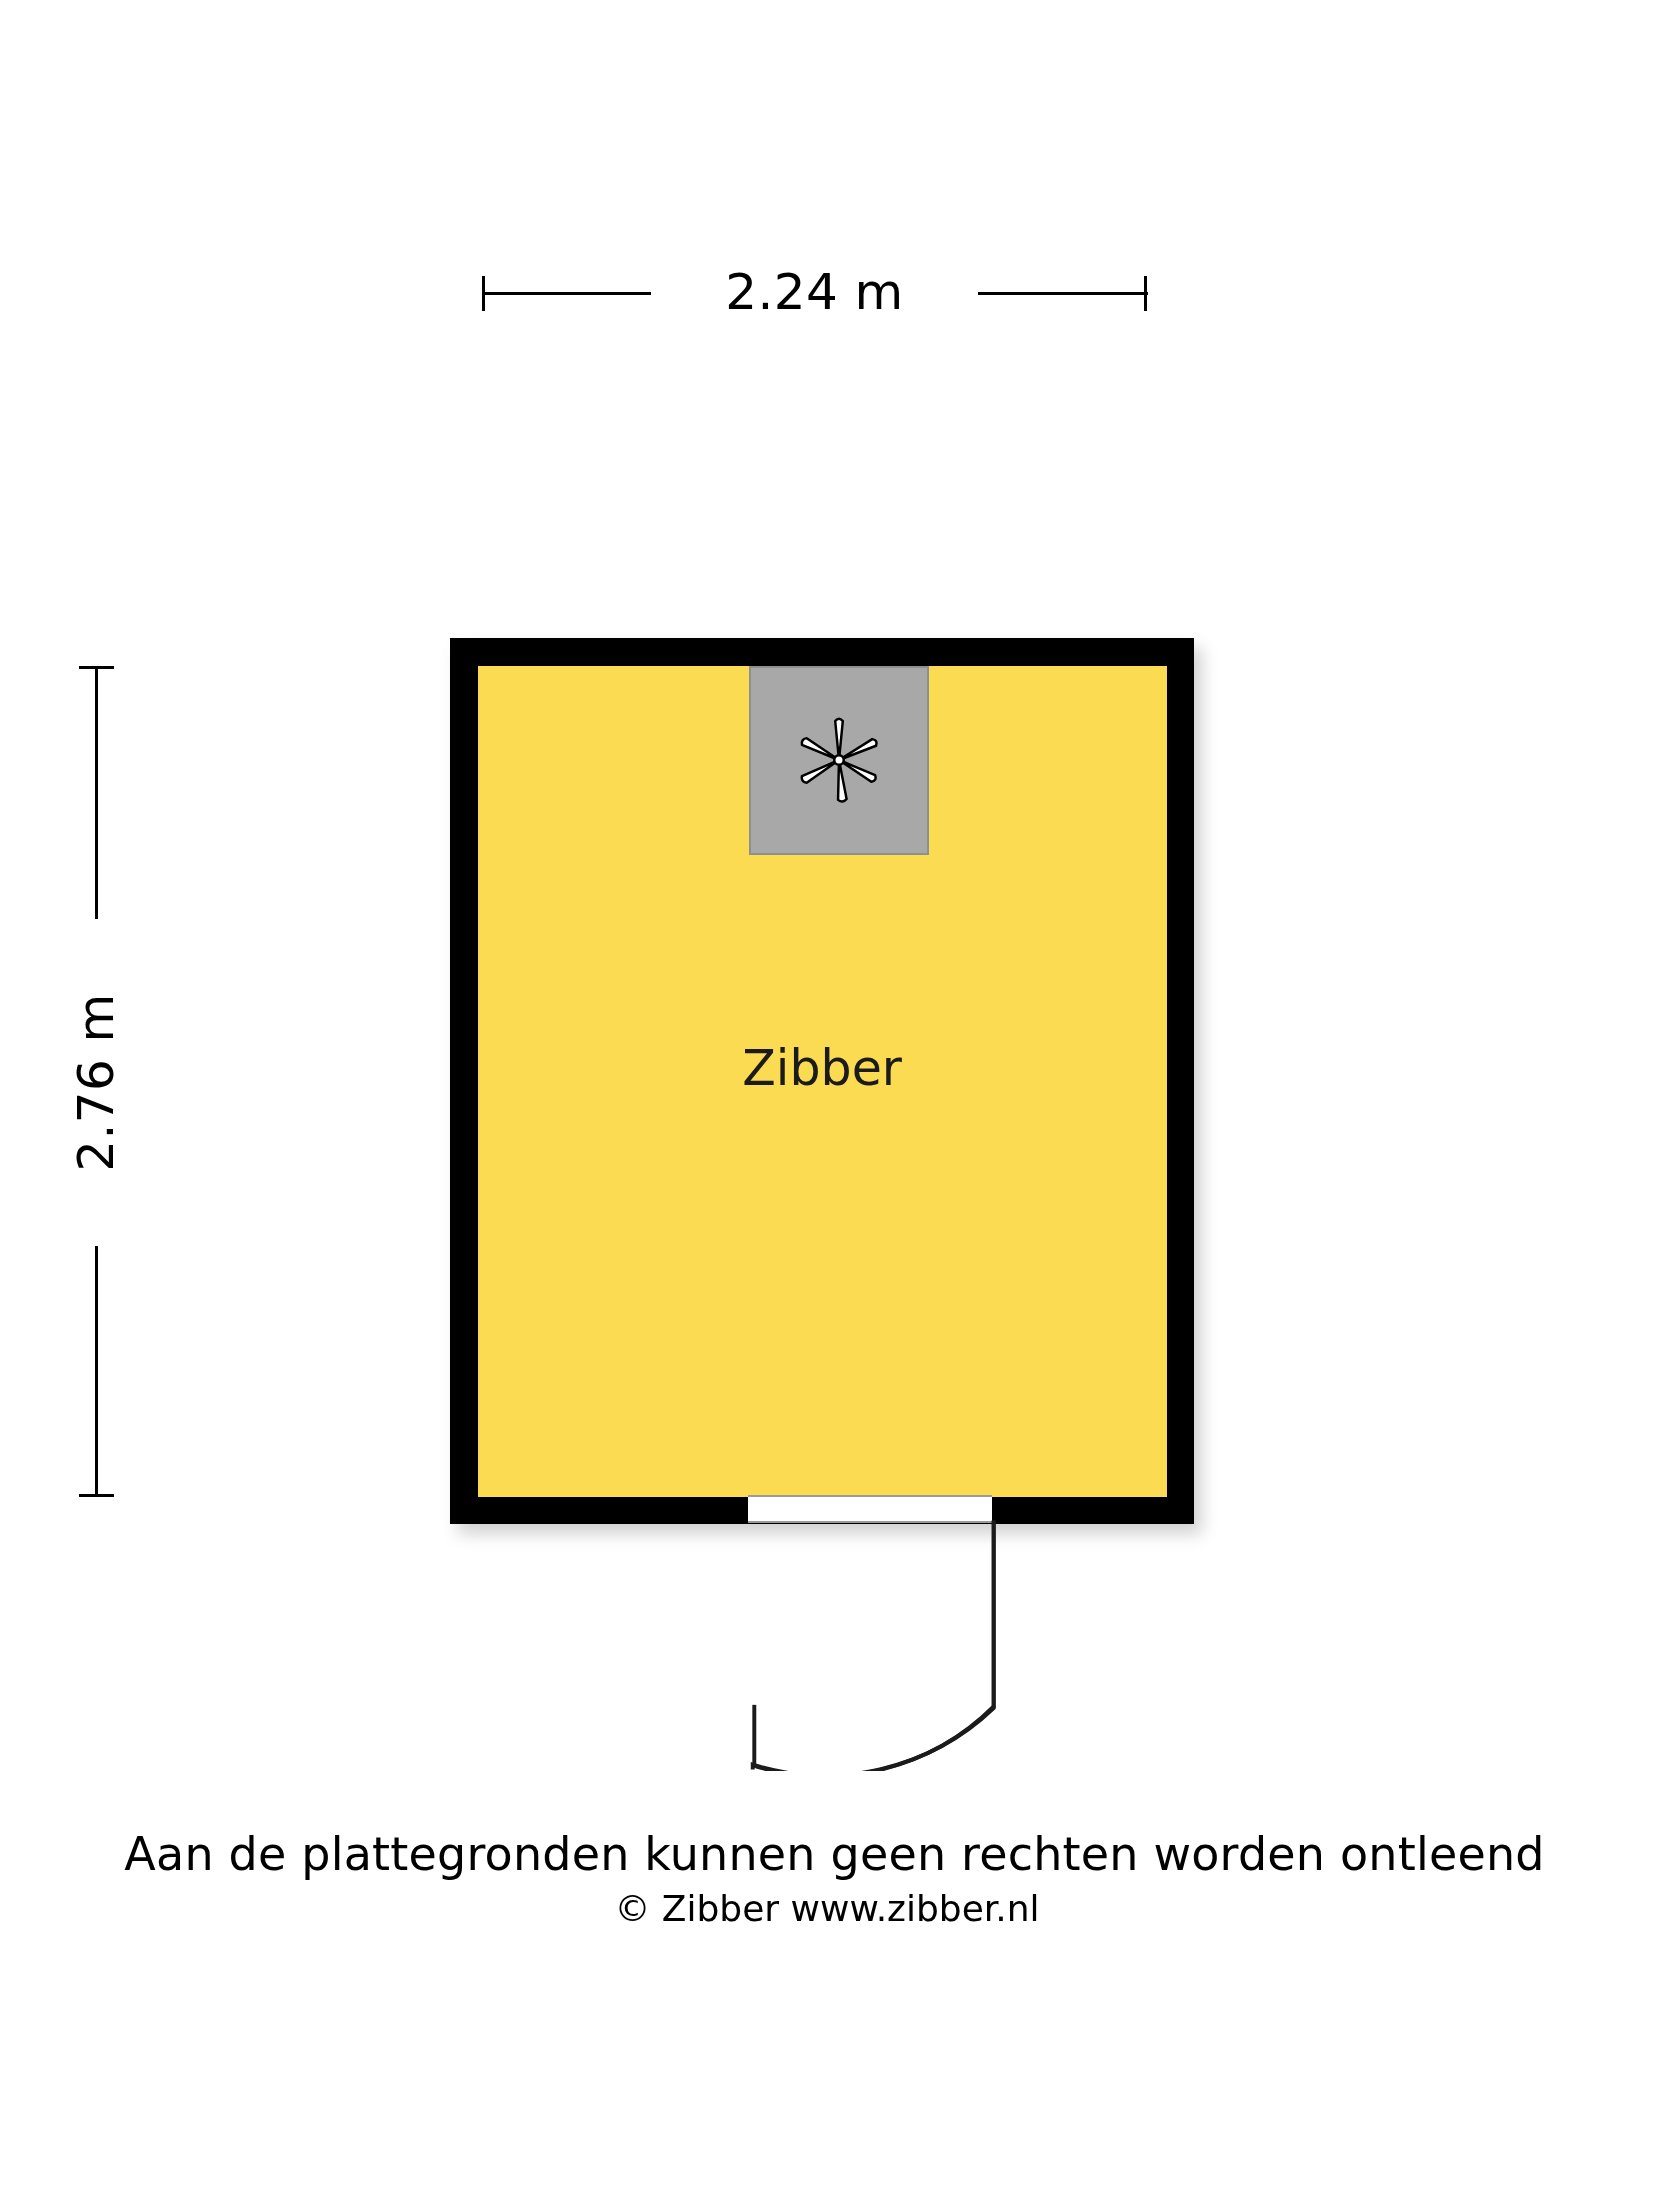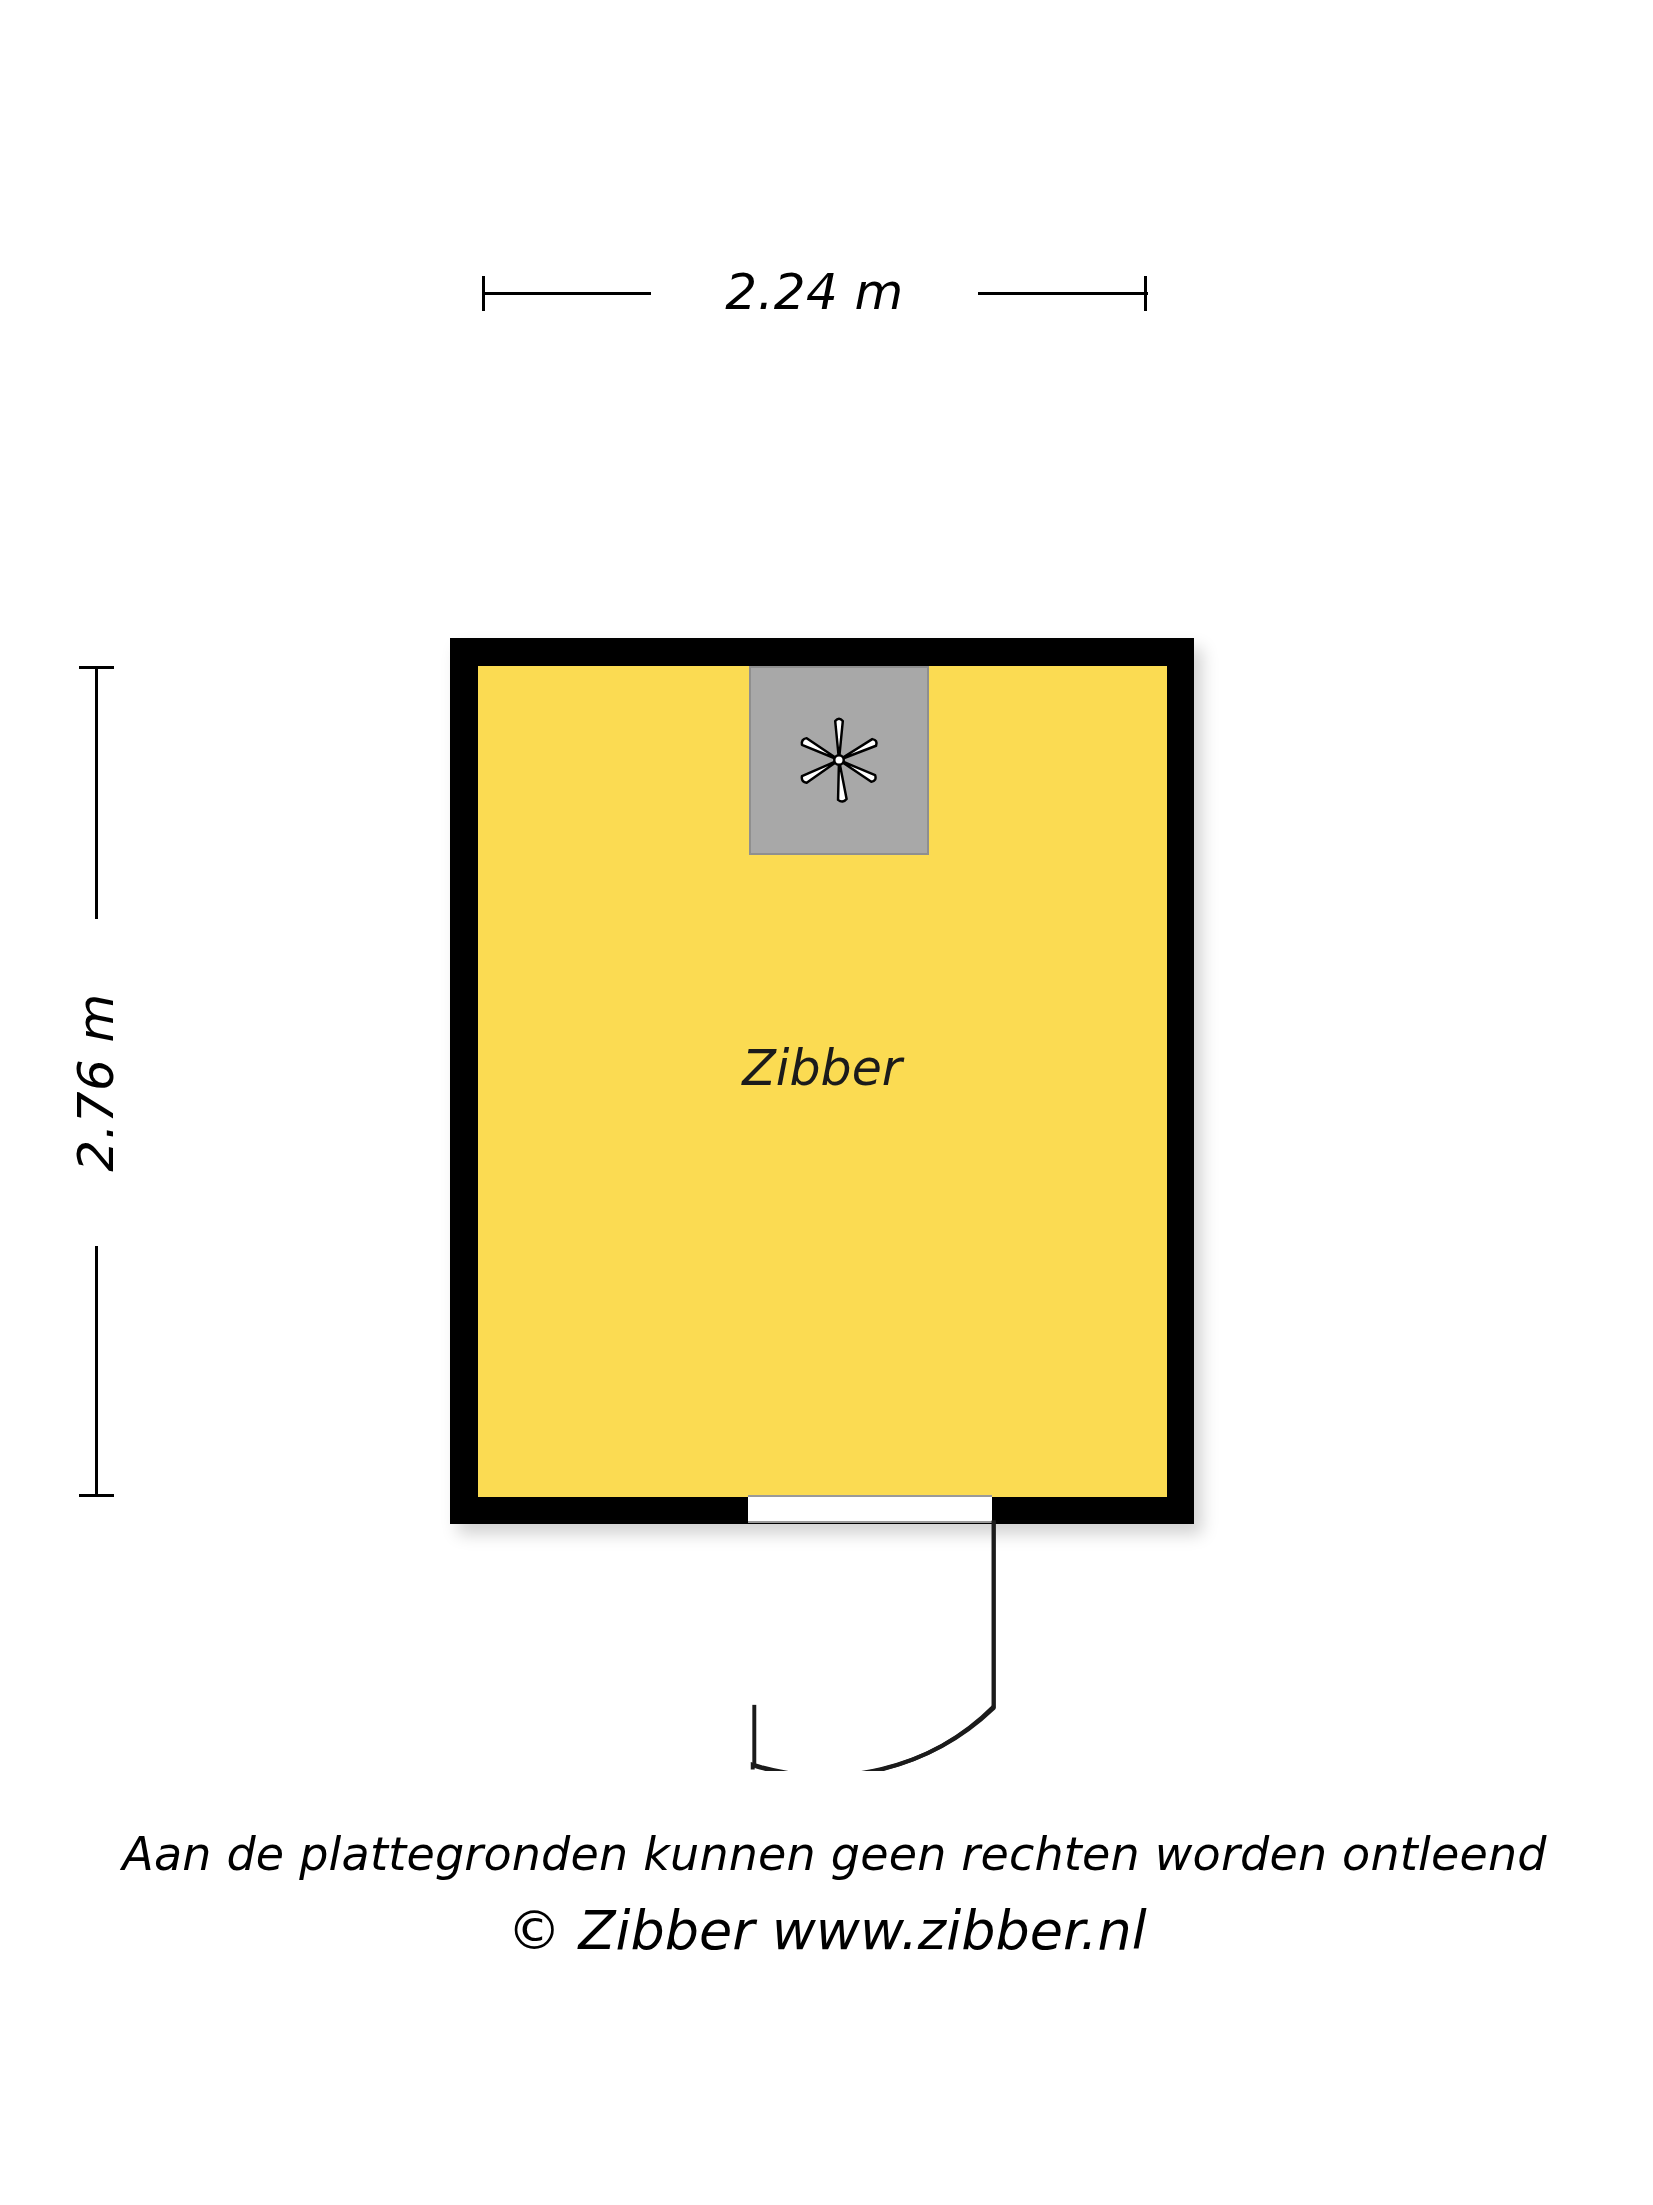--- a/index.html
+++ b/index.html
@@ -13,21 +13,20 @@
     position: relative;
     font-family: "DejaVu Sans", sans-serif;
     overflow: hidden;
   }
 
   #stage {
     position: absolute;
     left: 0; top: 0;
     width: 1654px;
     height: 2205px;
-    font-style: italic;
   }
 
   
   .dim-top {
     position: absolute;
     left: 482px;
     top: 260px;
     width: 666px;
     height: 63px;
   }
@@ -193,22 +192,22 @@
     text-align: center;
   }
   .footer .line1 {
     font-size: 46px;
     color: #000000;
     white-space: nowrap;
     letter-spacing: 0.2px;
     margin-left: 15px;
   }
   .footer .line2 {
-    margin-top: 18px;
-    font-size: 54px;
+    margin-top: 7px;
+    font-size: 36px;
     color: #000000;
     white-space: nowrap;
   }
 </style>
 </head>
 <body>
 
 <div id="stage">
 
   <div class="dim-top">

